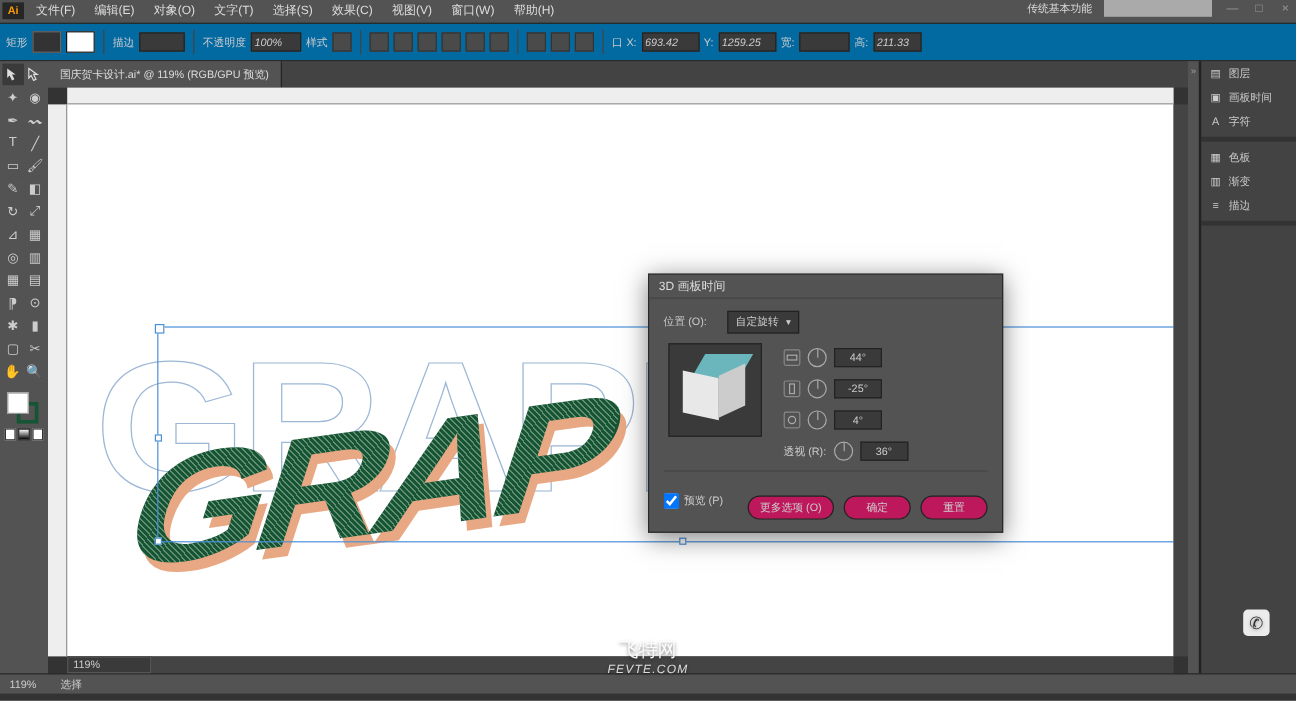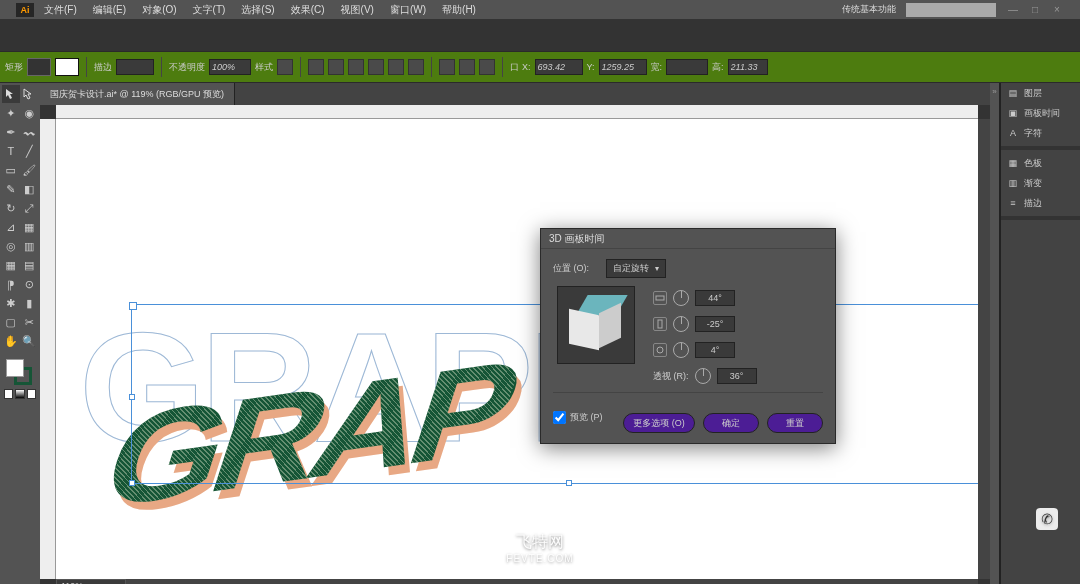--- a/index.html
+++ b/index.html
@@ -1,27 +1,27 @@
 <!DOCTYPE html>
 <html><head>
 <meta charset="utf-8">
 <style>
 * { margin: 0; padding: 0; box-sizing: border-box; font-family: "Microsoft YaHei", sans-serif; }
 body { background: #333333; width: 1080px; height: 584px; overflow: hidden; position: relative; }
 
-.topbar { height: 19px; background: #535353; display: flex; align-items: center; justify-content: space-between; padding: 0 16px; }
+.topbar { height: 19px; background: #535353; display: flex; align-items: flex-start; justify-content: space-between; padding: 0 2px; }
 .topbar-left { display: flex; align-items: center; gap: 2px; }
 .ai-logo { width: 18px; height: 14px; background: #262626; color: #ff9a00; font-size: 9px; display: flex; align-items: center; justify-content: center; font-weight: bold; }
 .menu { display: flex; gap: 0; }
 .menu-item { color: #ddd; font-size: 10px; padding: 2px 8px; cursor: pointer; }
 .workspace-label { color: #ddd; font-size: 9px; }
 .window-controls { display: flex; gap: 8px; color: #999; font-size: 10px; }
 .win-btn { width: 14px; text-align: center; cursor: pointer; }
 
-.toolbar { height: 32px; background: #4d7c0f; border-top: 1px solid #2a2a2a; border-bottom: 1px solid #2a2a2a; display: flex; align-items: center; padding: 0 5px; gap: 4px; margin-top: 32px; }
+.toolbar { height: 32px; background: #0369a1; border-top: 1px solid #2a2a2a; border-bottom: 1px solid #2a2a2a; display: flex; align-items: center; padding: 0 5px; gap: 4px; }
 .tool-slot { display: flex; align-items: center; gap: 3px; color: #ccc; font-size: 9px; }
 .tool-swatch { width: 24px; height: 18px; background: #fff; border: 1px solid #111; }
 .tool-swatch.dark { background: #333; border-color: #666; }
 .tool-input { width: 38px; height: 16px; background: #3a3a3a; border: 1px solid #222; color: #ccc; font-size: 9px; padding: 0 2px; font-style: italic; }
 .tool-sep { width: 1px; height: 20px; background: #444; margin: 0 3px; }
 .tool-icon { width: 16px; height: 16px; background: #4a4a4a; border: 1px solid #333; }
 
 .main-area { display: flex; height: 510px; }
 
 .left-toolbar { width: 40px; background: #535353; display: flex; flex-direction: column; padding: 2px; gap: 1px; }
@@ -71,32 +71,32 @@
 .cube-front { position: absolute; width: 30px; height: 35px; background: #e8e8e8; top: 12px; left: -2px; transform: skewY(12deg); }
 .cube-side { position: absolute; width: 22px; height: 35px; background: #ccc; top: 8px; left: 28px; transform: skewY(-25deg); }
 .angle-controls { display: flex; flex-direction: column; gap: 10px; margin-top: 4px; }
 .angle-row { display: flex; align-items: center; gap: 6px; }
 .angle-axis { width: 14px; height: 14px; border: 1px solid #888; border-radius: 2px; display: flex; align-items: center; justify-content: center; }
 .angle-dial { width: 16px; height: 16px; border: 1px solid #aaa; border-radius: 50%; position: relative; }
 .angle-dial::after { content: ''; position: absolute; width: 1px; height: 7px; background: #aaa; top: 0; left: 50%; transform-origin: bottom; }
 .angle-input { width: 40px; height: 16px; background: #3a3a3a; border: 1px solid #222; color: #ccc; font-size: 9px; text-align: center; }
 .dialog-buttons { display: flex; gap: 8px; justify-content: flex-end; margin-top: 12px; }
 .checkbox-row { display: flex; align-items: center; gap: 4px; font-size: 9px; color: #ccc; }
-.dialog-btn { min-width: 56px; height: 20px; background: #4c1d95; border: 1px solid #222; border-radius: 10px; color: #ccc; font-size: 9px; cursor: pointer; display: flex; align-items: center; justify-content: center; }
+.dialog-btn { min-width: 56px; height: 20px; background: #be185d; border: 1px solid #222; border-radius: 10px; color: #ccc; font-size: 9px; cursor: pointer; display: flex; align-items: center; justify-content: center; }
 .dialog-btn.wide { min-width: 72px; }
 
 .right-panel { width: 80px; background: #434343; display: flex; flex-direction: column; border-left: 1px solid #222; }
 .panel-tabs { display: flex; flex-direction: column; }
 .panel-tab { height: 20px; display: flex; align-items: center; gap: 5px; padding: 0 6px; color: #ccc; font-size: 9px; cursor: pointer; }
 .panel-tab-icon { width: 12px; height: 12px; display: flex; align-items: center; justify-content: center; }
 .panel-divider { height: 4px; background: #333; margin: 3px 0; }
 .panel-toggle-col { width: 10px; background: #535353; border-right: 1px solid #222; display: flex; flex-direction: column; align-items: center; padding-top: 4px; font-size: 8px; color: #999; }
 
 .watermark-center { position: absolute; bottom: 20px; left: 50%; transform: translateX(-50%); color: rgba(255,255,255,0.95); font-size: 16px; text-align: center; text-shadow: 0 1px 3px rgba(0,0,0,0.5); }
-.watermark-center .sub { font-size: 10px; letter-spacing: 1px; opacity: 0.85; }
+.watermark-center .sub { font-size: 10px; letter-spacing: 1px; opacity: 0.85; font-style: italic; }
 .watermark-right { position: absolute; bottom: 54px; right: 22px; color: rgba(255,255,255,0.95); font-size: 21px; display: flex; align-items: center; gap: 6px; text-shadow: 0 1px 3px rgba(0,0,0,0.4); }
 .wx-icon { width: 22px; height: 22px; border-radius: 4px; background: rgba(255,255,255,0.9); display: flex; align-items: center; justify-content: center; color: #333; font-size: 14px; }
 
 .status-bar { height: 17px; background: #535353; border-top: 1px solid #222; display: flex; align-items: center; padding: 0 8px; color: #ccc; font-size: 9px; gap: 20px; }
 </style>
 </head>
 <body>
 
 <div class="topbar">
   <div class="topbar-left">

